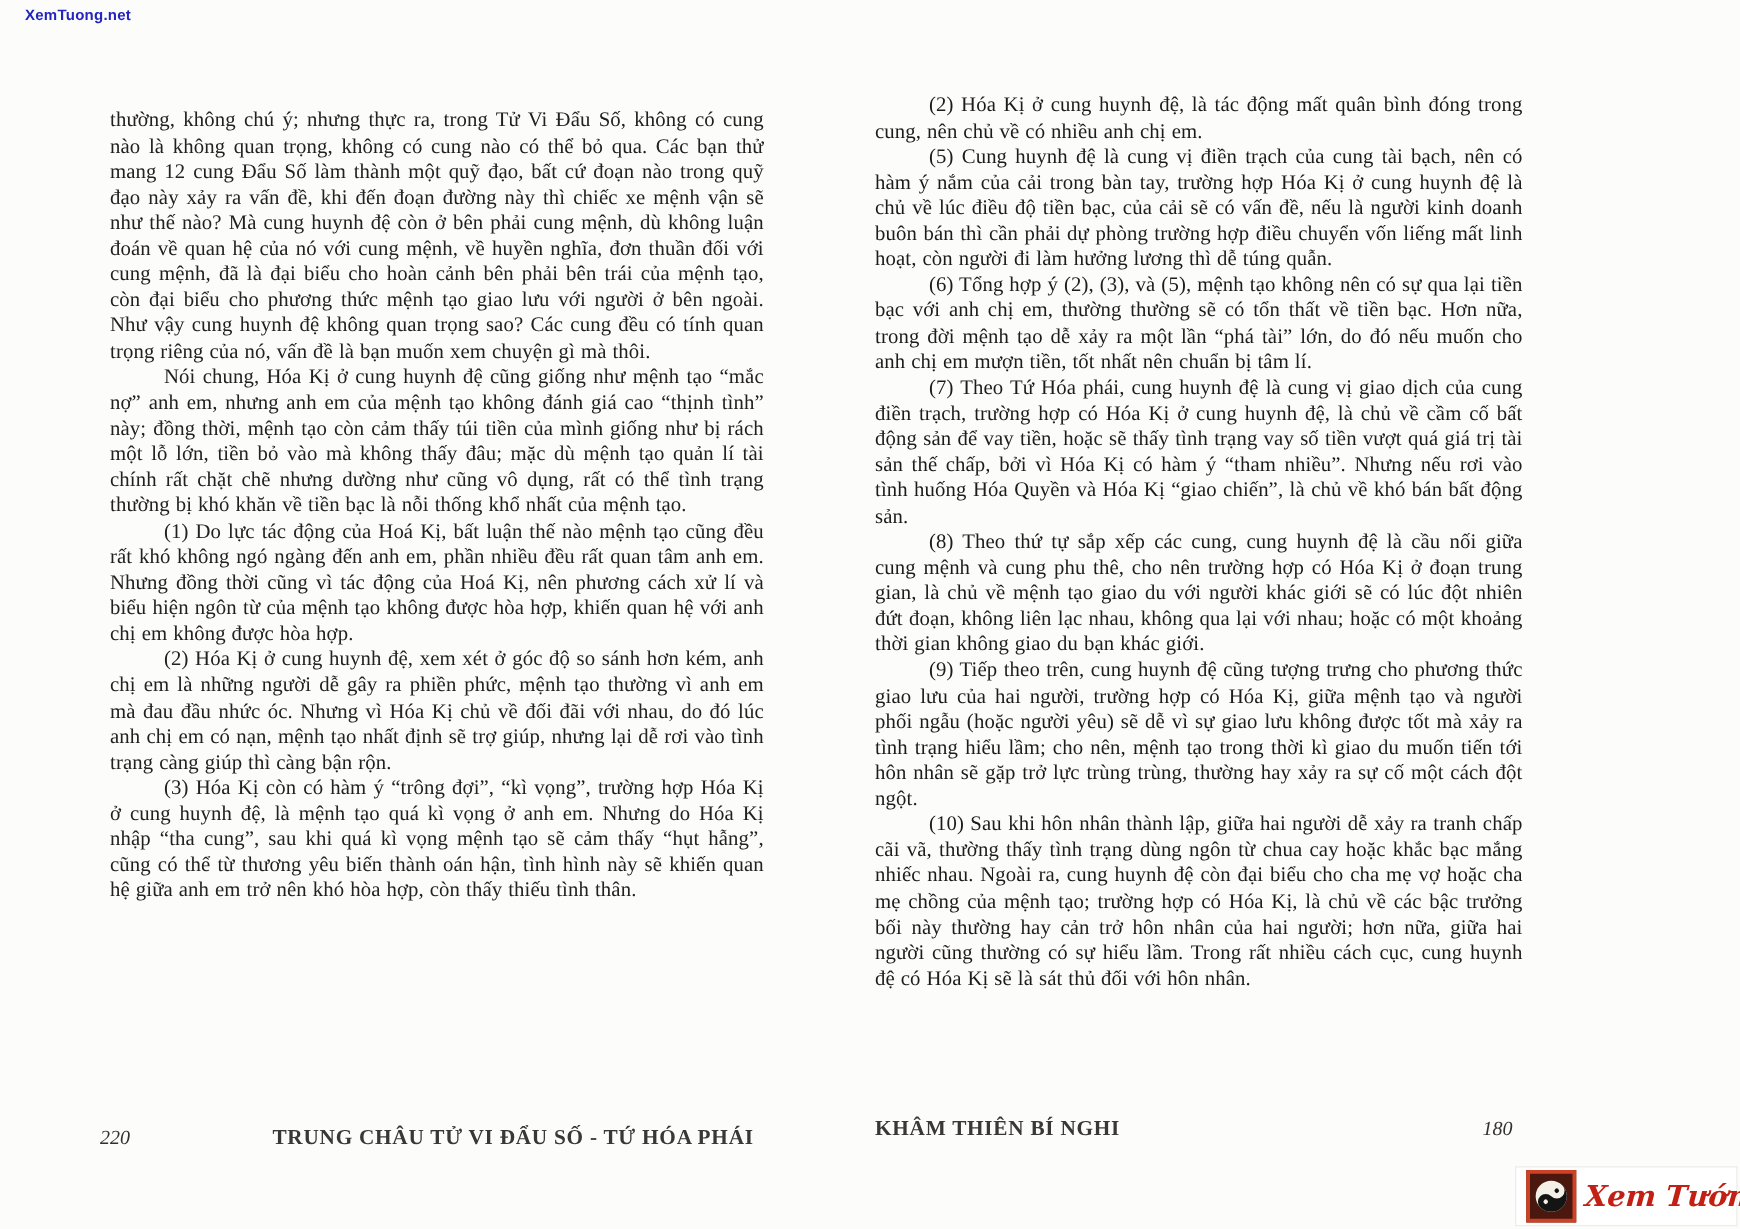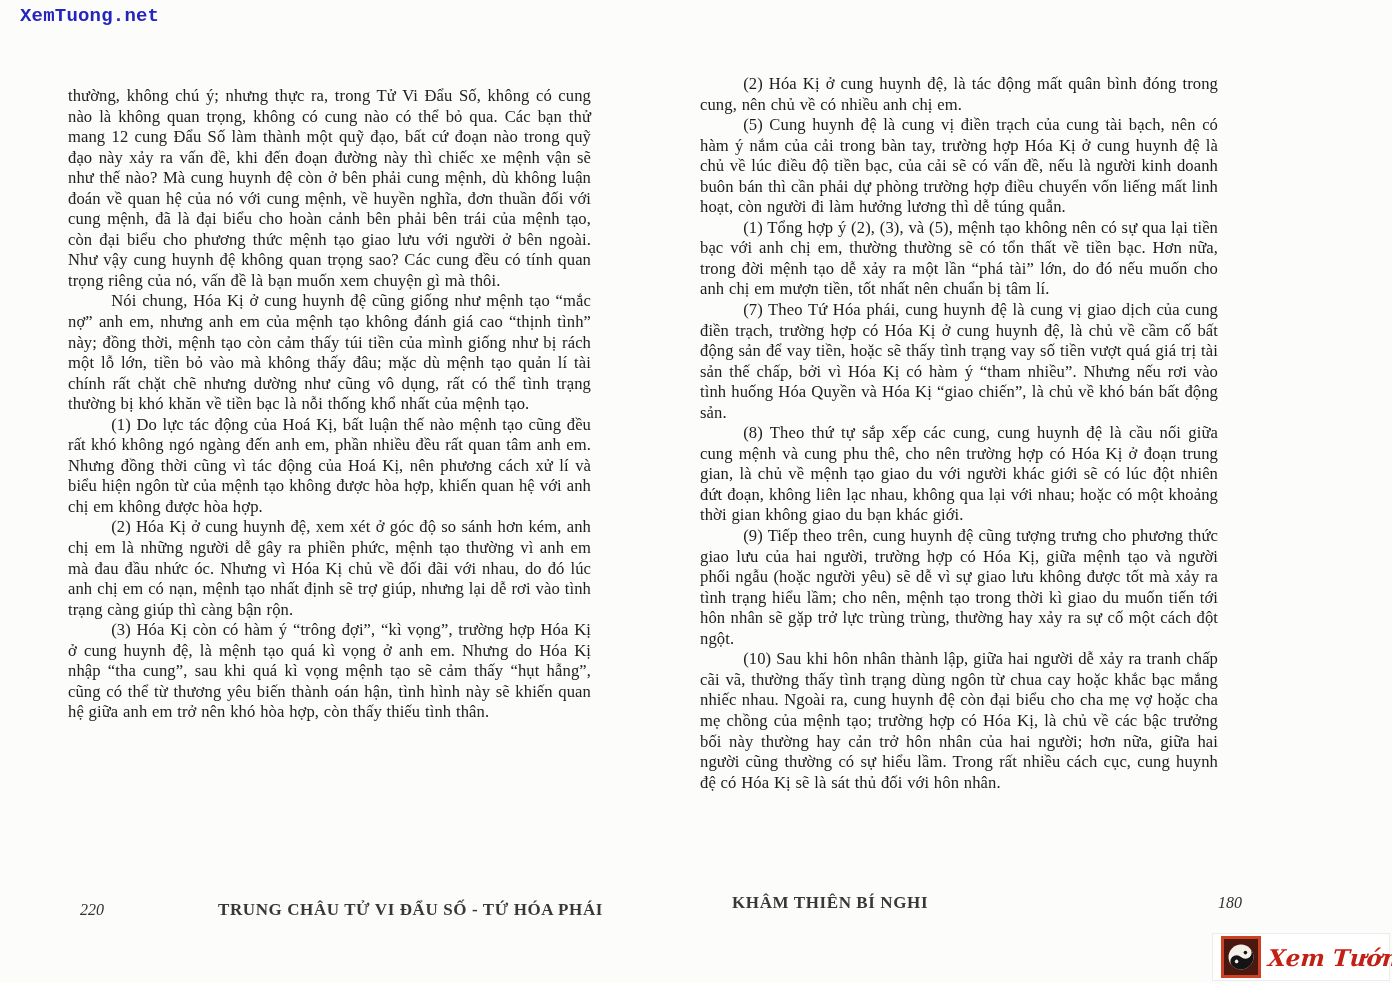--- a/index.html
+++ b/index.html
@@ -14,47 +14,47 @@
   .scan {
     position: absolute;
     inset: 0;
     font-family: "Liberation Serif", serif;
     color: #222120;
   }
   .watermark {
     position: absolute;
     left: 20px;
     top: 5px;
-    font-family: Liberation Mono, monospace;
-    font-size: 19px;
+    font-family: Liberation Sans, sans-serif;
+    font-size: 12px;
     font-weight: 600;
     color: #2424c0;
     text-decoration: none;
     letter-spacing: 0.2px;
   }
   .page-col {
     position: absolute;
     text-align: justify;
     font-size: 16.6px;
     line-height: 20.55px;
     letter-spacing: 0.1px;
     word-spacing: 0.5px;
   }
-  .page-col.left  { left: 68px;  top: 86px; width: 523px; }
+  .page-col.left  { left: 88px;  top: 86px; width: 523px; }
   .page-col.right { left: 700px; top: 74px; width: 518px; color: #1d1c1b; }
   .para { margin: 0; }
   .para.indent { text-indent: 2.6em; }
   .footer {
     position: absolute;
     display: flex;
     justify-content: space-between;
     align-items: baseline;
   }
   .footer.left  { left: 80px;  top: 900px; width: 523px; gap: 24px; }
-  .footer.right { left: 700px; top: 893px; width: 510px; margin-left: 32px; }
+  .footer.right { left: 700px; top: 893px; width: 510px; }
   .page-num {
     font-family: "Liberation Serif", serif;
     font-style: italic;
     font-size: 16px;
     color: #33312f;
   }
   .running-title {
     font-family: "Liberation Serif", serif;
     font-weight: 700;
     font-size: 17px;
@@ -113,21 +113,21 @@
     </div>
 
   <div class="footer left">
     <span class="page-num">220</span>
     <span class="running-title">TRUNG CHÂU TỬ VI ĐẨU SỐ - TỨ HÓA PHÁI</span>
   </div>
 
   <div class="page-col right">
       <p class="para indent">(2) Hóa Kị ở cung huynh đệ, là tác động mất quân bình đóng trong cung, nên chủ về có nhiều anh chị em.</p>
       <p class="para indent">(5) Cung huynh đệ là cung vị điền trạch của cung tài bạch, nên có hàm ý nắm của cải trong bàn tay, trường hợp Hóa Kị ở cung huynh đệ là chủ về lúc điều độ tiền bạc, của cải sẽ có vấn đề, nếu là người kinh doanh buôn bán thì cần phải dự phòng trường hợp điều chuyển vốn liếng mất linh hoạt, còn người đi làm hưởng lương thì dễ túng quẫn.</p>
-      <p class="para indent">(1) Tổng hợp ý (2), (3), và (5), mệnh tạo không nên có sự qua lại tiền bạc với anh chị em, thường thường sẽ có tổn thất về tiền bạc. Hơn nữa, trong đời mệnh tạo dễ xảy ra một lần “phá tài” lớn, do đó nếu muốn cho anh chị em mượn tiền, tốt nhất nên chuẩn bị tâm lí.</p>
+      <p class="para indent">(6) Tổng hợp ý (2), (3), và (5), mệnh tạo không nên có sự qua lại tiền bạc với anh chị em, thường thường sẽ có tổn thất về tiền bạc. Hơn nữa, trong đời mệnh tạo dễ xảy ra một lần “phá tài” lớn, do đó nếu muốn cho anh chị em mượn tiền, tốt nhất nên chuẩn bị tâm lí.</p>
       <p class="para indent">(7) Theo Tứ Hóa phái, cung huynh đệ là cung vị giao dịch của cung điền trạch, trường hợp có Hóa Kị ở cung huynh đệ, là chủ về cầm cố bất động sản để vay tiền, hoặc sẽ thấy tình trạng vay số tiền vượt quá giá trị tài sản thế chấp, bởi vì Hóa Kị có hàm ý “tham nhiều”. Nhưng nếu rơi vào tình huống Hóa Quyền và Hóa Kị “giao chiến”, là chủ về khó bán bất động sản.</p>
       <p class="para indent">(8) Theo thứ tự sắp xếp các cung, cung huynh đệ là cầu nối giữa cung mệnh và cung phu thê, cho nên trường hợp có Hóa Kị ở đoạn trung gian, là chủ về mệnh tạo giao du với người khác giới sẽ có lúc đột nhiên đứt đoạn, không liên lạc nhau, không qua lại với nhau; hoặc có một khoảng thời gian không giao du bạn khác giới.</p>
       <p class="para indent">(9) Tiếp theo trên, cung huynh đệ cũng tượng trưng cho phương thức giao lưu của hai người, trường hợp có Hóa Kị, giữa mệnh tạo và người phối ngẫu (hoặc người yêu) sẽ dễ vì sự giao lưu không được tốt mà xảy ra tình trạng hiểu lầm; cho nên, mệnh tạo trong thời kì giao du muốn tiến tới hôn nhân sẽ gặp trở lực trùng trùng, thường hay xảy ra sự cố một cách đột ngột.</p>
       <p class="para indent">(10) Sau khi hôn nhân thành lập, giữa hai người dễ xảy ra tranh chấp cãi vã, thường thấy tình trạng dùng ngôn từ chua cay hoặc khắc bạc mắng nhiếc nhau. Ngoài ra, cung huynh đệ còn đại biểu cho cha mẹ vợ hoặc cha mẹ chồng của mệnh tạo; trường hợp có Hóa Kị, là chủ về các bậc trưởng bối này thường hay cản trở hôn nhân của hai người; hơn nữa, giữa hai người cũng thường có sự hiểu lầm. Trong rất nhiều cách cục, cung huynh đệ có Hóa Kị sẽ là sát thủ đối với hôn nhân.</p>
     </div>
 
   <div class="footer right">
     <span class="running-title">KHÂM THIÊN BÍ NGHI</span>
     <span class="page-num">180</span>
   </div>

